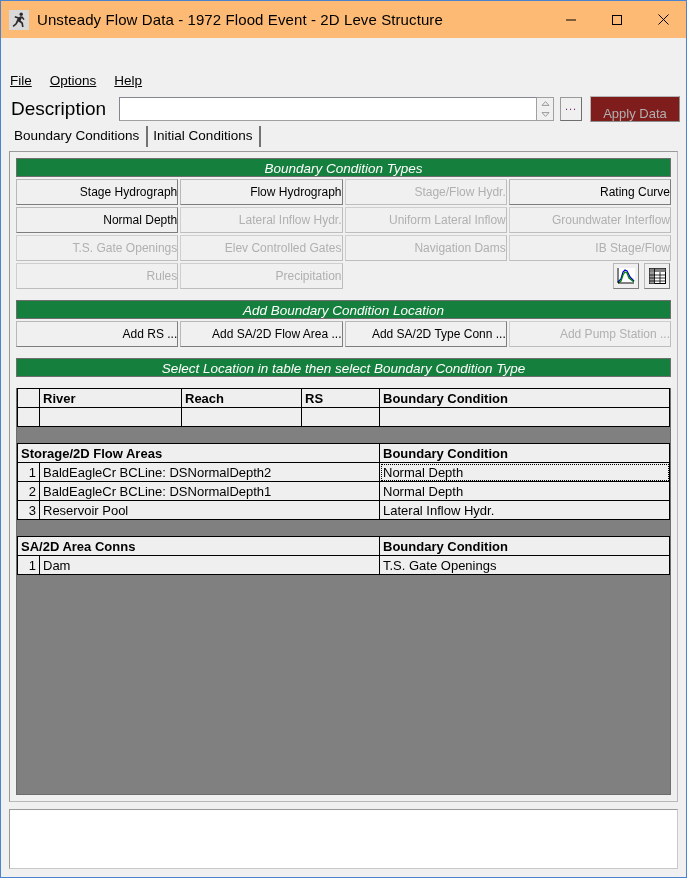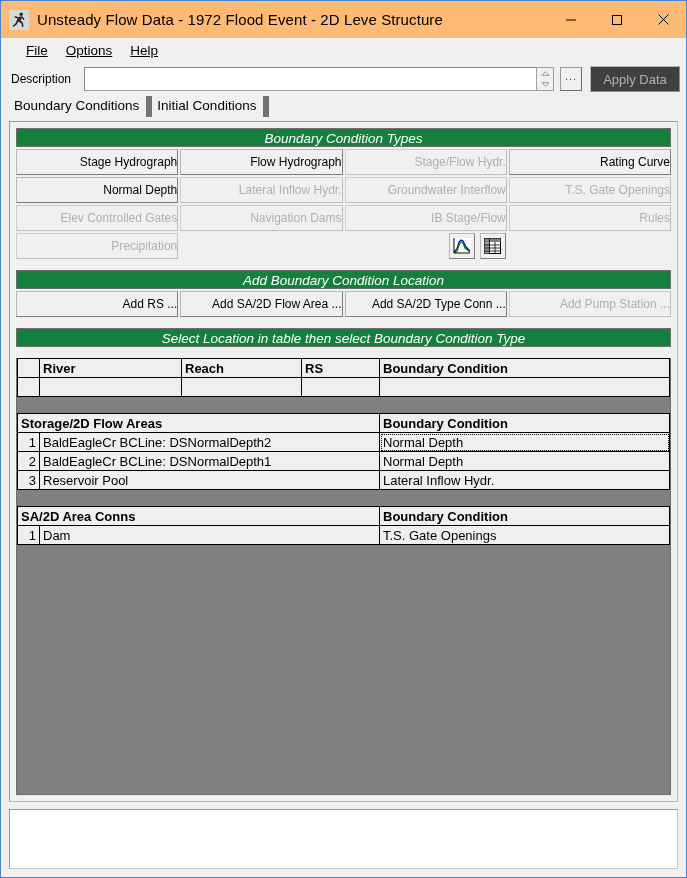--- a/index.html
+++ b/index.html
@@ -47,41 +47,42 @@
     width:46px;height:37px;
     display:flex;align-items:center;justify-content:center;
     background:transparent;
   }
   .win-btn svg{display:block;}
 
   
   .menubar{
     height:25px;
     display:flex;align-items:center;
-    padding-left:16px;
-    flex:0 0 auto;
-    background:#f0f0f0;
+    padding-left:0;
+    flex:0 0 auto;
+    background:#f0f0f0;
+    margin-top:30px;
   }
   .menu-item{
     font-size:13.5px;
     padding:2px 9px;
     color:#000;
     white-space:nowrap;
   }
   .menu-item .u{text-decoration:underline;}
 
   
   .descrow{
     height:32px;
     display:flex;align-items:center;
     padding:0 6px 0 10px;
     flex:0 0 auto;
     gap:0;
   }
-  .desc-label{font-size:12px;margin-right:13px;}
+  .desc-label{font-size:19px;margin-right:13px;}
   .desc-input{
     flex:1 1 auto;height:24px;
     background:#fff;
     border:1px solid #a0a0a0;
     border-top-color:#828790;
     border-left-color:#828790;
     box-sizing:border-box;
   }
   .spinner{
     width:17px;height:24px;
@@ -103,40 +104,40 @@
     display:flex;align-items:center;justify-content:center;
     flex:0 0 auto;
     font-size:11px;color:#6b2a6b;letter-spacing:1px;
     line-height:5px;
     padding-bottom:5px;
   }
   .apply-btn{
     margin-left:8px;
     width:90px;height:26px;
     box-sizing:border-box;
-    background:#404040;
+    background:#7f1d1d;
     border:1px solid #b5b5b5;
     border-right-color:#8d8d8d;border-bottom-color:#8d8d8d;
-    display:flex;align-items:center;justify-content:center;
+    display:flex;align-items:flex-end;justify-content:center;
     color:#b0b0b0;font-size:13px;
     flex:0 0 auto;
   }
 
   
   .tabs{
     height:22px;
     display:flex;align-items:flex-end;
     padding-left:8px;
     flex:0 0 auto;
     position:relative;
   }
   .tab{
     font-size:13.5px;
     padding:1px 7px 2px 5px;
-    border-right:6px solid #737373;
+    border-right:2px solid #737373;
     white-space:nowrap;
     line-height:18px;
   }
   .tab.active{font-weight:normal;}
 
   
   .main{
     flex:1 1 auto;
     margin:4px 8px 0 8px;
     background:#f0f0f0;
@@ -338,20 +339,23 @@
           <span>Rating Curve</span>
         </div>
 
       <div class="gbtn">
           <span>Normal Depth</span>
         </div>
       <div class="gbtn disabled">
           <span>Lateral Inflow Hydr.</span>
         </div>
       <div class="gbtn disabled">
+          <span>Uniform Lateral Inflow</span>
+        </div>
+      <div class="gbtn disabled">
           <span>Groundwater Interflow</span>
         </div>
 
       <div class="gbtn disabled">
           <span>T.S. Gate Openings</span>
         </div>
       <div class="gbtn disabled">
           <span>Elev Controlled Gates</span>
         </div>
       <div class="gbtn disabled">

